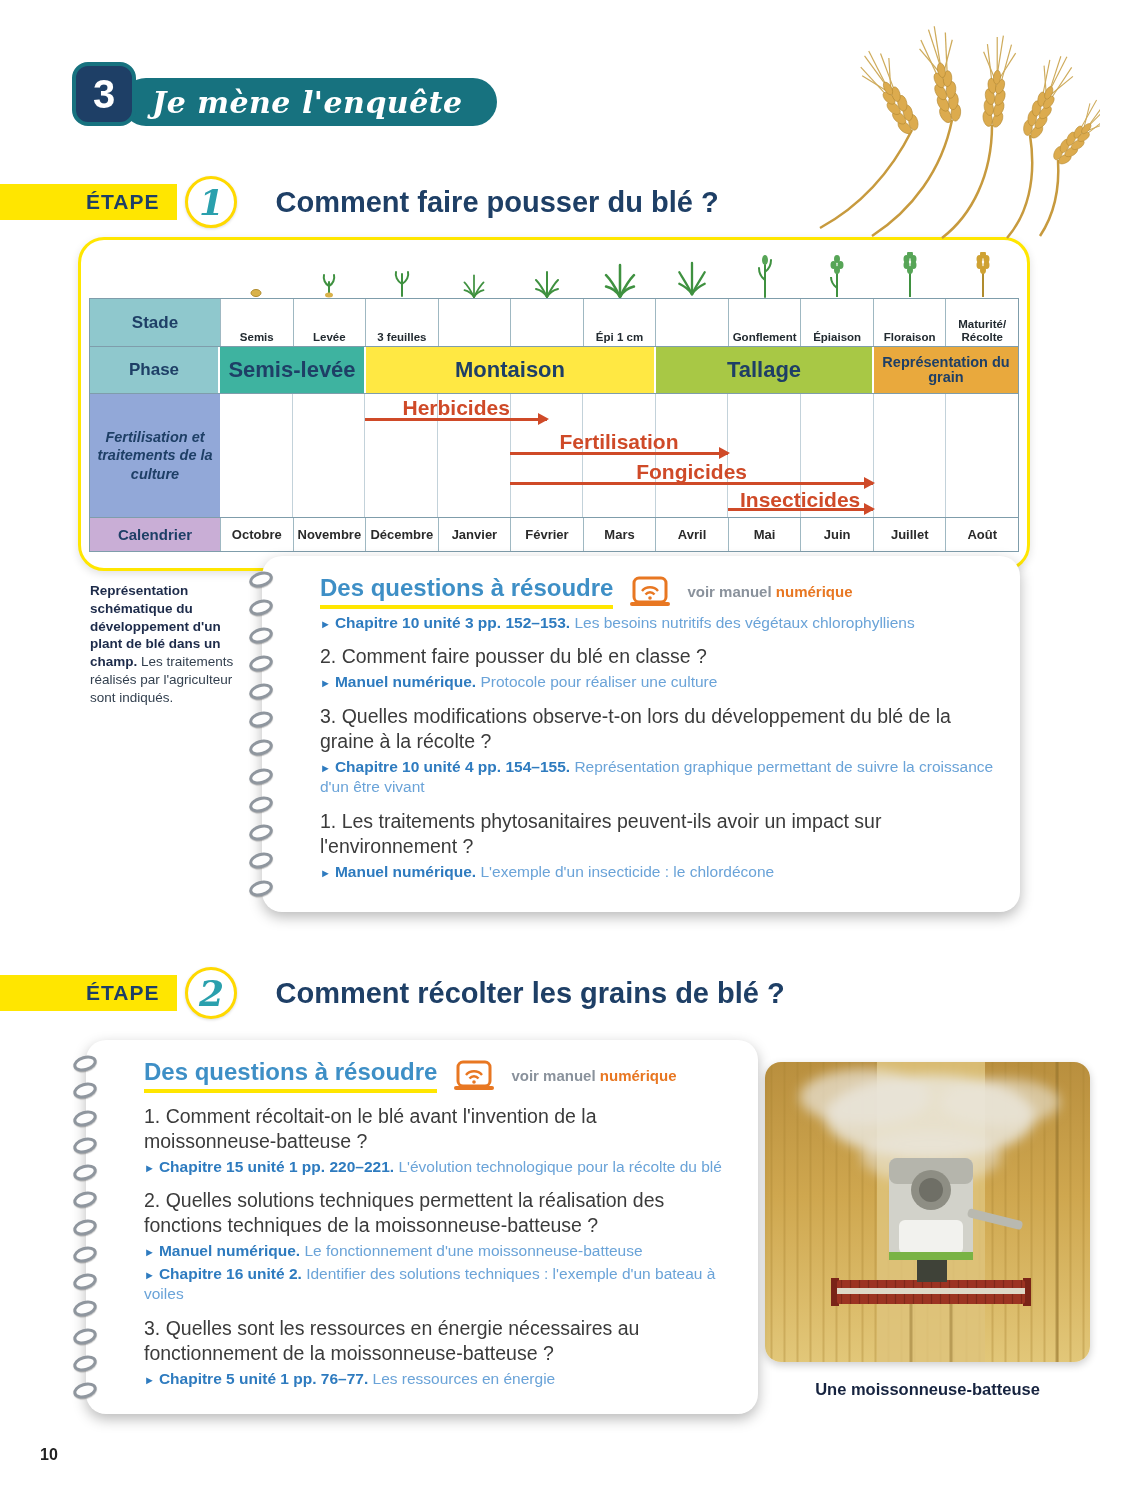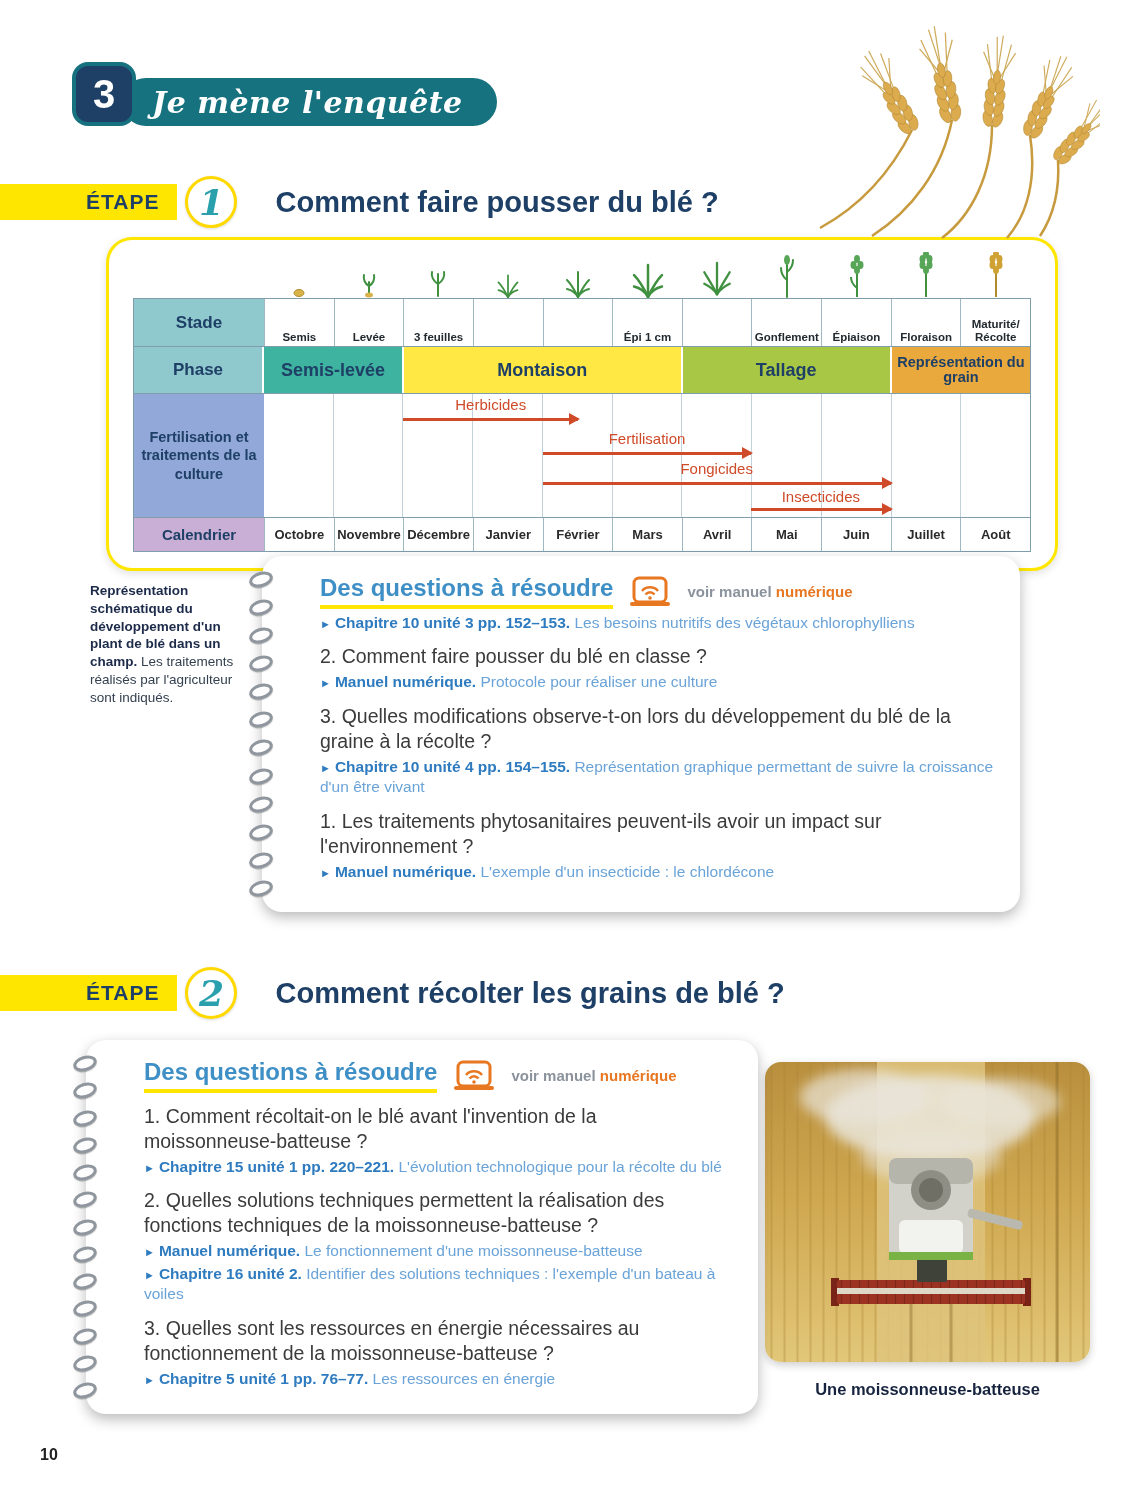--- a/index.html
+++ b/index.html
@@ -40,58 +40,58 @@
     display: flex; align-items: center; justify-content: center;
     font-family: "DejaVu Serif", serif; font-style: italic; font-weight: bold;
     font-size: 36px; color: #2aa0ad; box-shadow: 0 1px 3px rgba(0,0,0,0.15);
   }
   .etape-heading { margin-left: 38px; font-size: 29px; font-weight: bold; color: #1e3f66; }
 
   
   .diagram-box {
     position: absolute; left: 78px; top: 237px; width: 952px; height: 334px;
     background: #fff; border: 3px solid #ffe600; border-radius: 26px;
-    box-shadow: 0 3px 8px rgba(0,0,0,0.12); padding: 8px 24px 14px; z-index: 1; margin-left: 28px;
+    box-shadow: 0 3px 8px rgba(0,0,0,0.12); padding: 8px 8px 14px; z-index: 1;
   }
   .icons-row { display: flex; padding-left: 131px; height: 50px; align-items: flex-end; }
   .icons-row .ic { flex: 1; display: flex; justify-content: center; align-items: flex-end; }
   .dtable { border: 1.5px solid #7f9dab; }
   .trow { display: flex; }
   .lab {
     width: 130px; flex: 0 0 130px; display: flex; align-items: center; justify-content: center;
     text-align: center; font-weight: bold; color: #1e3f66;
   }
   .stade-row { height: 48px; border-bottom: 1.5px solid #7f9dab; }
   .stade-row .lab { background: #8fc8cd; font-size: 17px; }
   .stade-c {
     flex: 1; border-left: 1px solid #9fb8c2; display: flex; align-items: flex-end;
     justify-content: center; text-align: center; font-weight: bold; font-size: 11.5px;
     color: #222a30; padding: 0 1px 3px; line-height: 1.08;
   }
   .phase-row { height: 47px; border-bottom: 1.5px solid #7f9dab; }
   .phase-row .lab { background: #8fc8cd; font-size: 17px; border-right: 2.5px solid #fff; }
   .phase-c {
     display: flex; align-items: center; justify-content: center; text-align: center;
-    font-weight: bold; font-size: 18px; color: #1e3f66; line-height: 1.05;
+    font-weight: bold; font-size: 22px; color: #1e3f66; line-height: 1.05;
   }
   .phase-c + .phase-c { border-left: 2.5px solid #fff; }
   .phase-s2 { flex: 2; } .phase-s3 { flex: 3; } .phase-s4 { flex: 4; }
   .phase-small { font-size: 14.5px; }
   .treat-row { height: 124px; border-bottom: 1.5px solid #7f9dab; }
-  .treat-row .lab { background: #92a8d8; font-size: 14.5px; padding: 4px 6px; line-height: 1.25; }
+  .treat-row .lab { background: #92a8d8; font-size: 14.5px; padding: 4px 6px; line-height: 1.25; font-style: italic; }
   .treat-area { flex: 1; position: relative; }
   .treat-cols { position: absolute; inset: 0; display: flex; }
   .treat-cols div { flex: 1; border-left: 1px solid #c3d2da; }
   .treat-cols div:first-child { border-left: none; }
   .t-arrow { position: absolute; height: 0; border-top: 3.5px solid #cf4a28; }
   .t-arrow::after {
     content: ""; position: absolute; right: -2px; top: -8px;
     border-left: 11px solid #cf4a28; border-top: 6px solid transparent; border-bottom: 6px solid transparent;
   }
-  .t-label { position: absolute; color: #cf4a28; font-weight: normal; font-size: 15px; text-align: center; }
+  .t-label { position: absolute; color: #cf4a28; font-weight: bold; font-size: 21px; text-align: center; }
   .arr-herb  { left: 18.2%; width: 22.8%; top: 24px; }
   .lbl-herb  { left: 18.2%; width: 22.8%; top: 2px; }
   .arr-fert  { left: 36.4%; width: 27.2%; top: 58px; }
   .lbl-fert  { left: 36.4%; width: 27.2%; top: 36px; }
   .arr-fong  { left: 36.4%; width: 45.4%; top: 88px; }
   .lbl-fong  { left: 36.4%; width: 45.4%; top: 66px; }
   .arr-inse  { left: 63.6%; width: 18.2%; top: 114px; }
   .lbl-inse  { left: 63.6%; width: 18.2%; top: 94px; }
   .cal-row { height: 33px; }
   .cal-row .lab { background: #c9aed6; font-size: 15px; }

